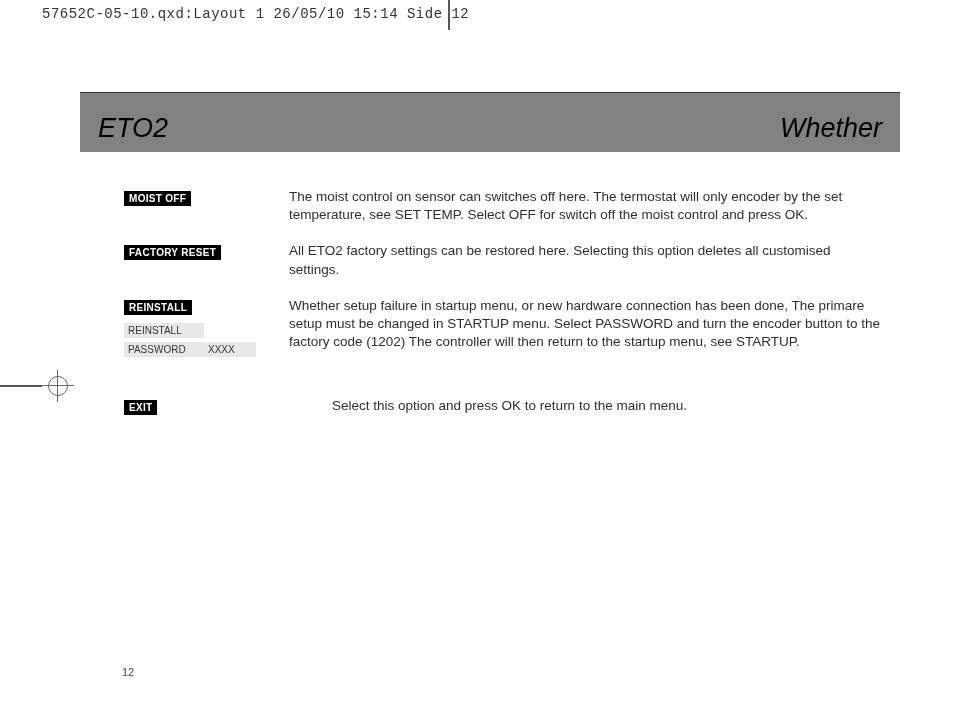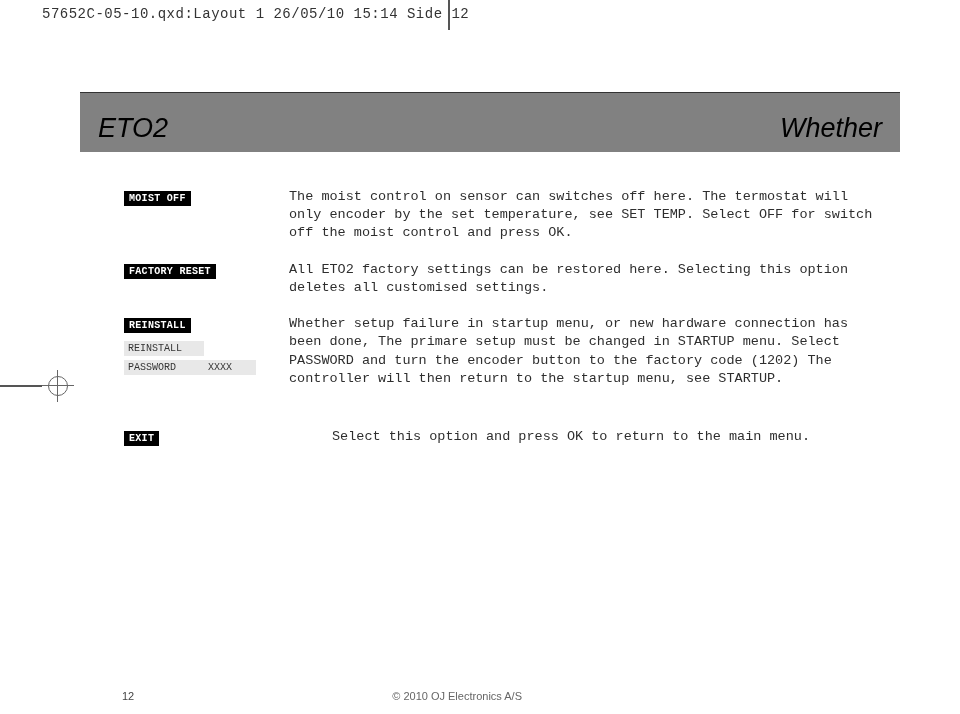--- a/index.html
+++ b/index.html
@@ -72,21 +72,20 @@
     font-style: italic;
     font-family: Arial, Helvetica, sans-serif;
     font-weight: 400;
   }
   .content {
     padding: 36px 18px 0 44px;
   }
   .row {
     display: flex;
     margin-bottom: 18px;
-    font-family: Liberation Mono, monospace;
   }
   .left-col {
     width: 165px;
     flex-shrink: 0;
   }
   .right-col {
     flex: 1;
     font-size: 13.5px;
     color: #2e2e2e;
     line-height: 1.35;
@@ -109,21 +108,21 @@
     background: #e8e8e8;
     color: #333;
     font-size: 10px;
     padding: 2px 4px;
   }
   .subcell.label { width: 80px; }
   .subcell.val   { width: 52px; text-align: left; margin-left: 0; }
   .exit-gap { margin-top: 40px; gap: 43px; }
   .footer {
     position: absolute;
-    bottom: 12px;
+    bottom: 36px;
     left: 0;
     width: 100%;
     display: flex;
     justify-content: space-between;
     padding: 0 80px 0 122px;
     font-size: 11px;
     color: #666;
   }
   .footer .pageno { color: #444; }
   .footer .copy { flex:1; text-align:center; margin-left:-80px; }
@@ -180,15 +179,14 @@
         <span class="tag">EXIT</span>
       </div>
       <div class="right-col">Select this option and press OK to return to the main menu.</div>
     </div>
 
   </div>
 </div>
 
 <div class="footer">
   <span class="pageno">12</span>
-  <span class="copy">© 2010 OJ Electronics A/S</span>
   <span style="width:20px"></span>
 </div>
 
 </body></html>

